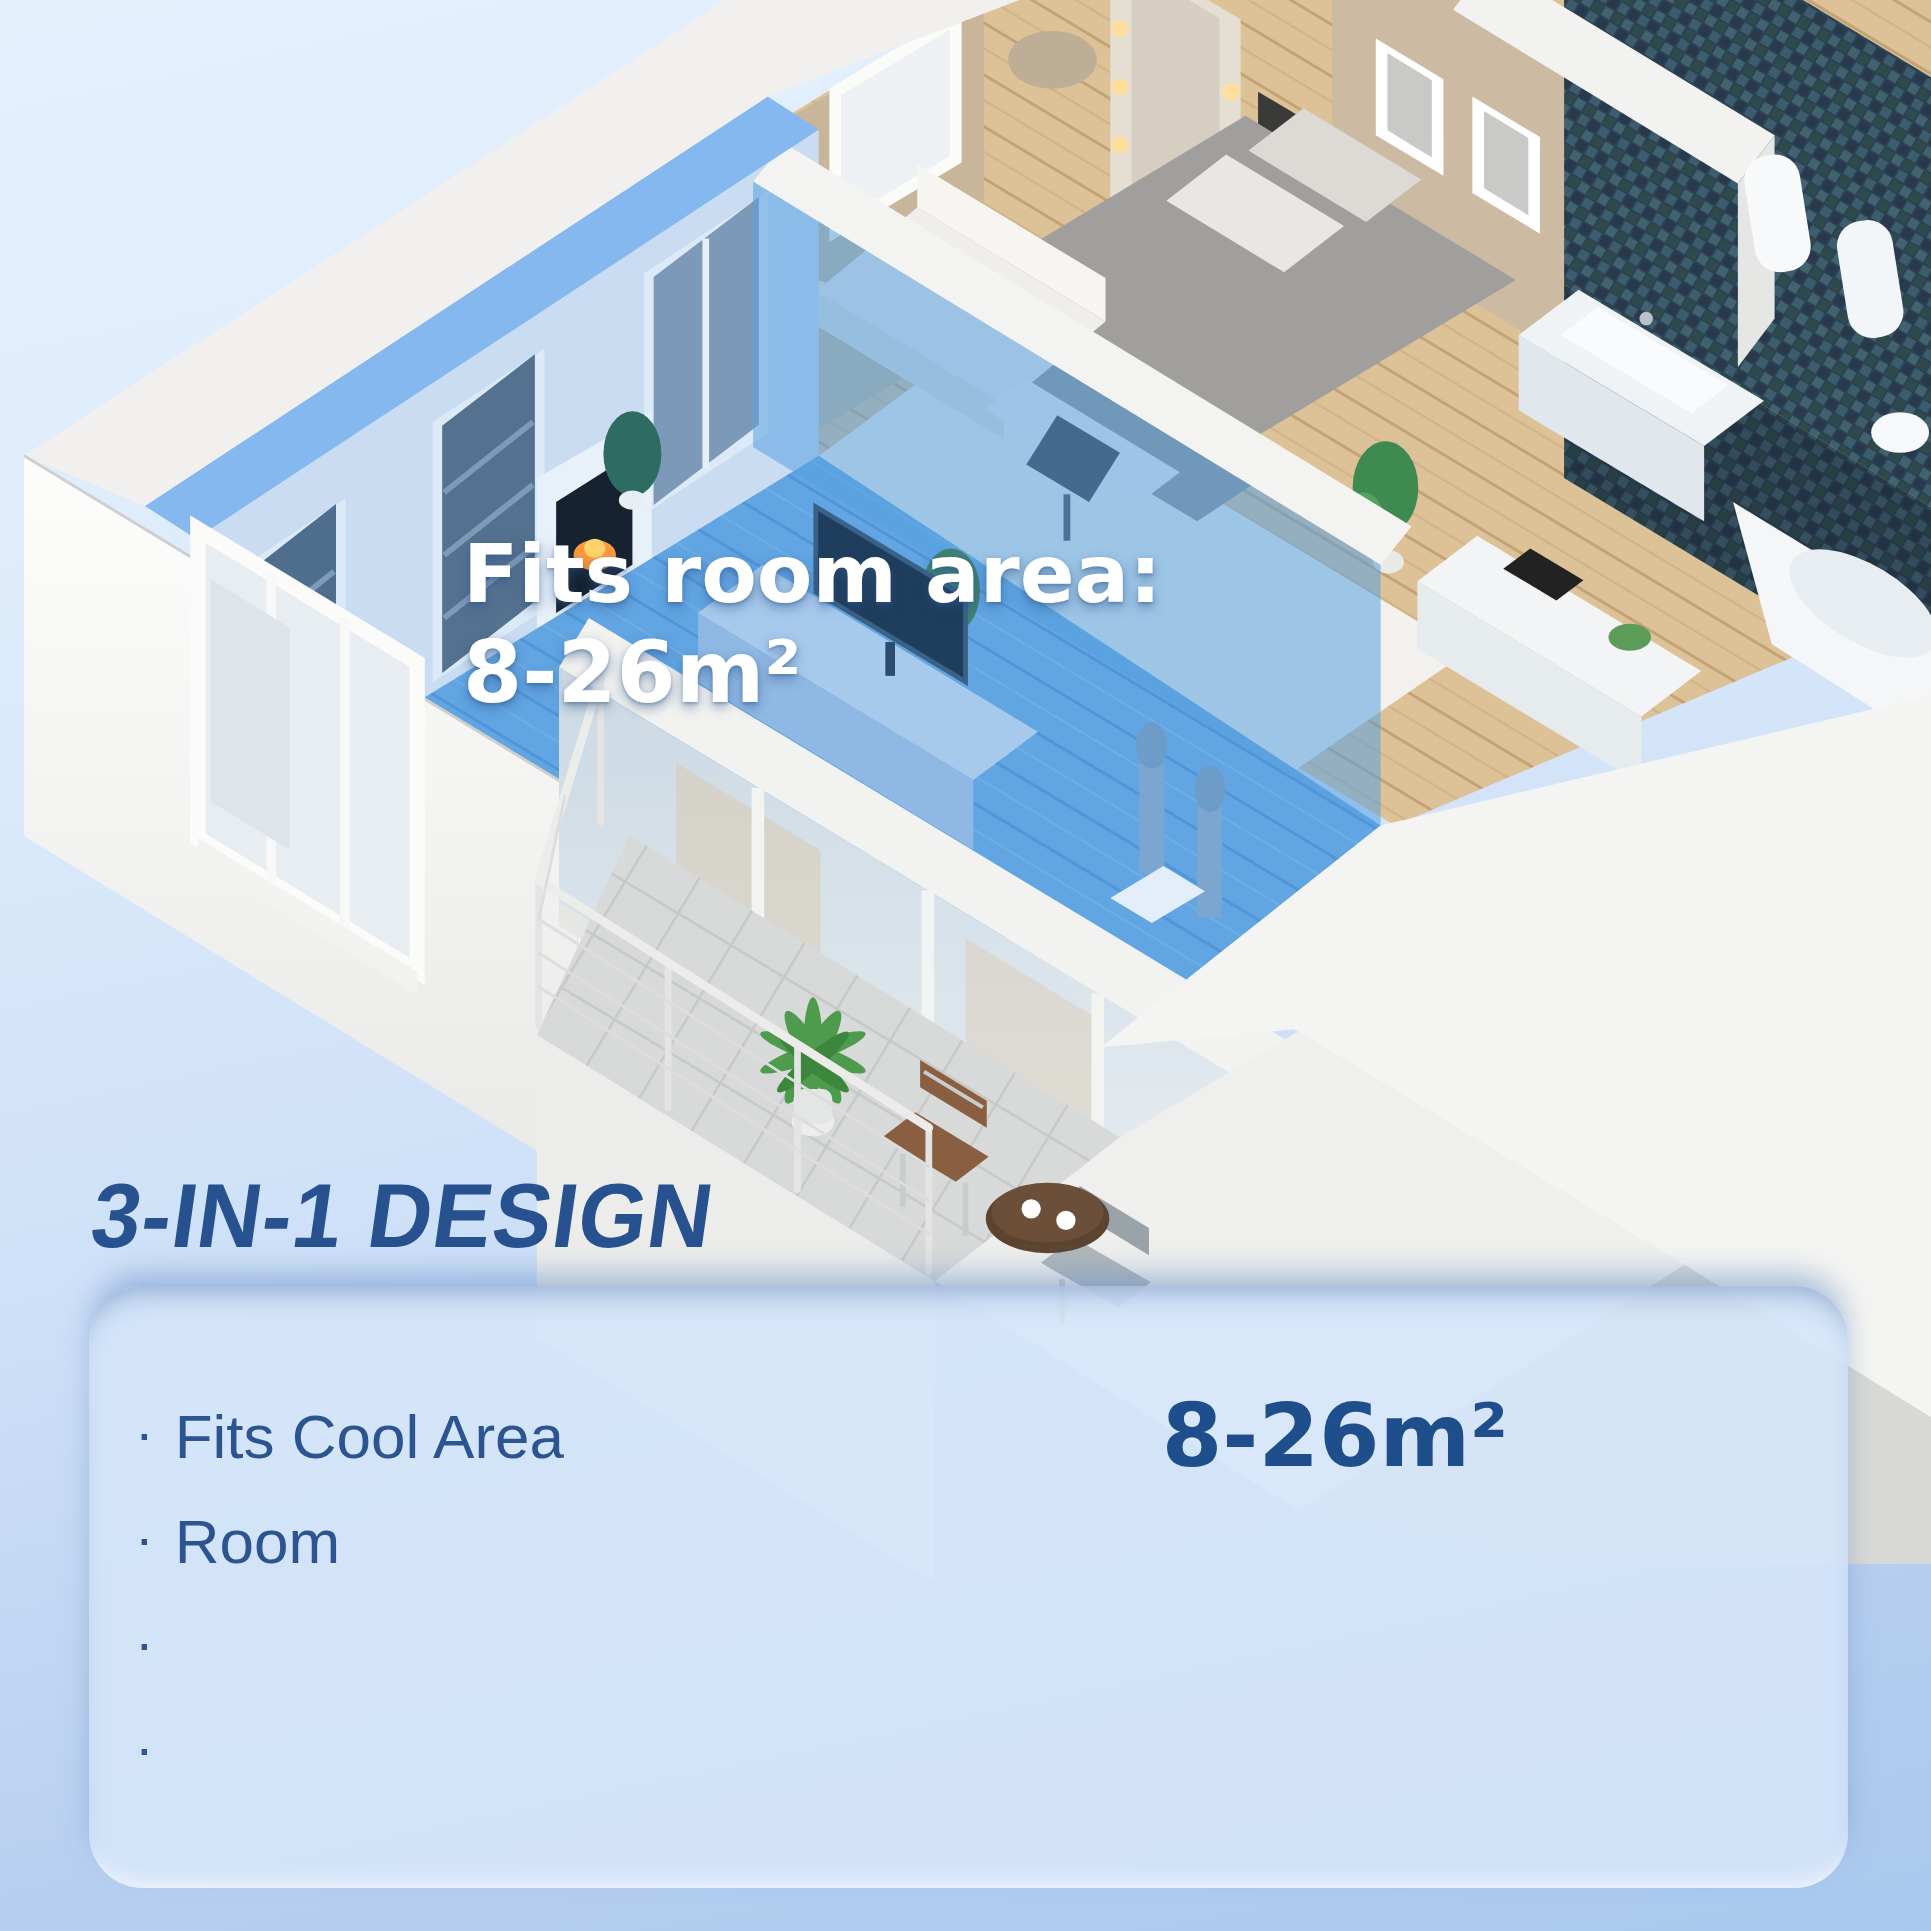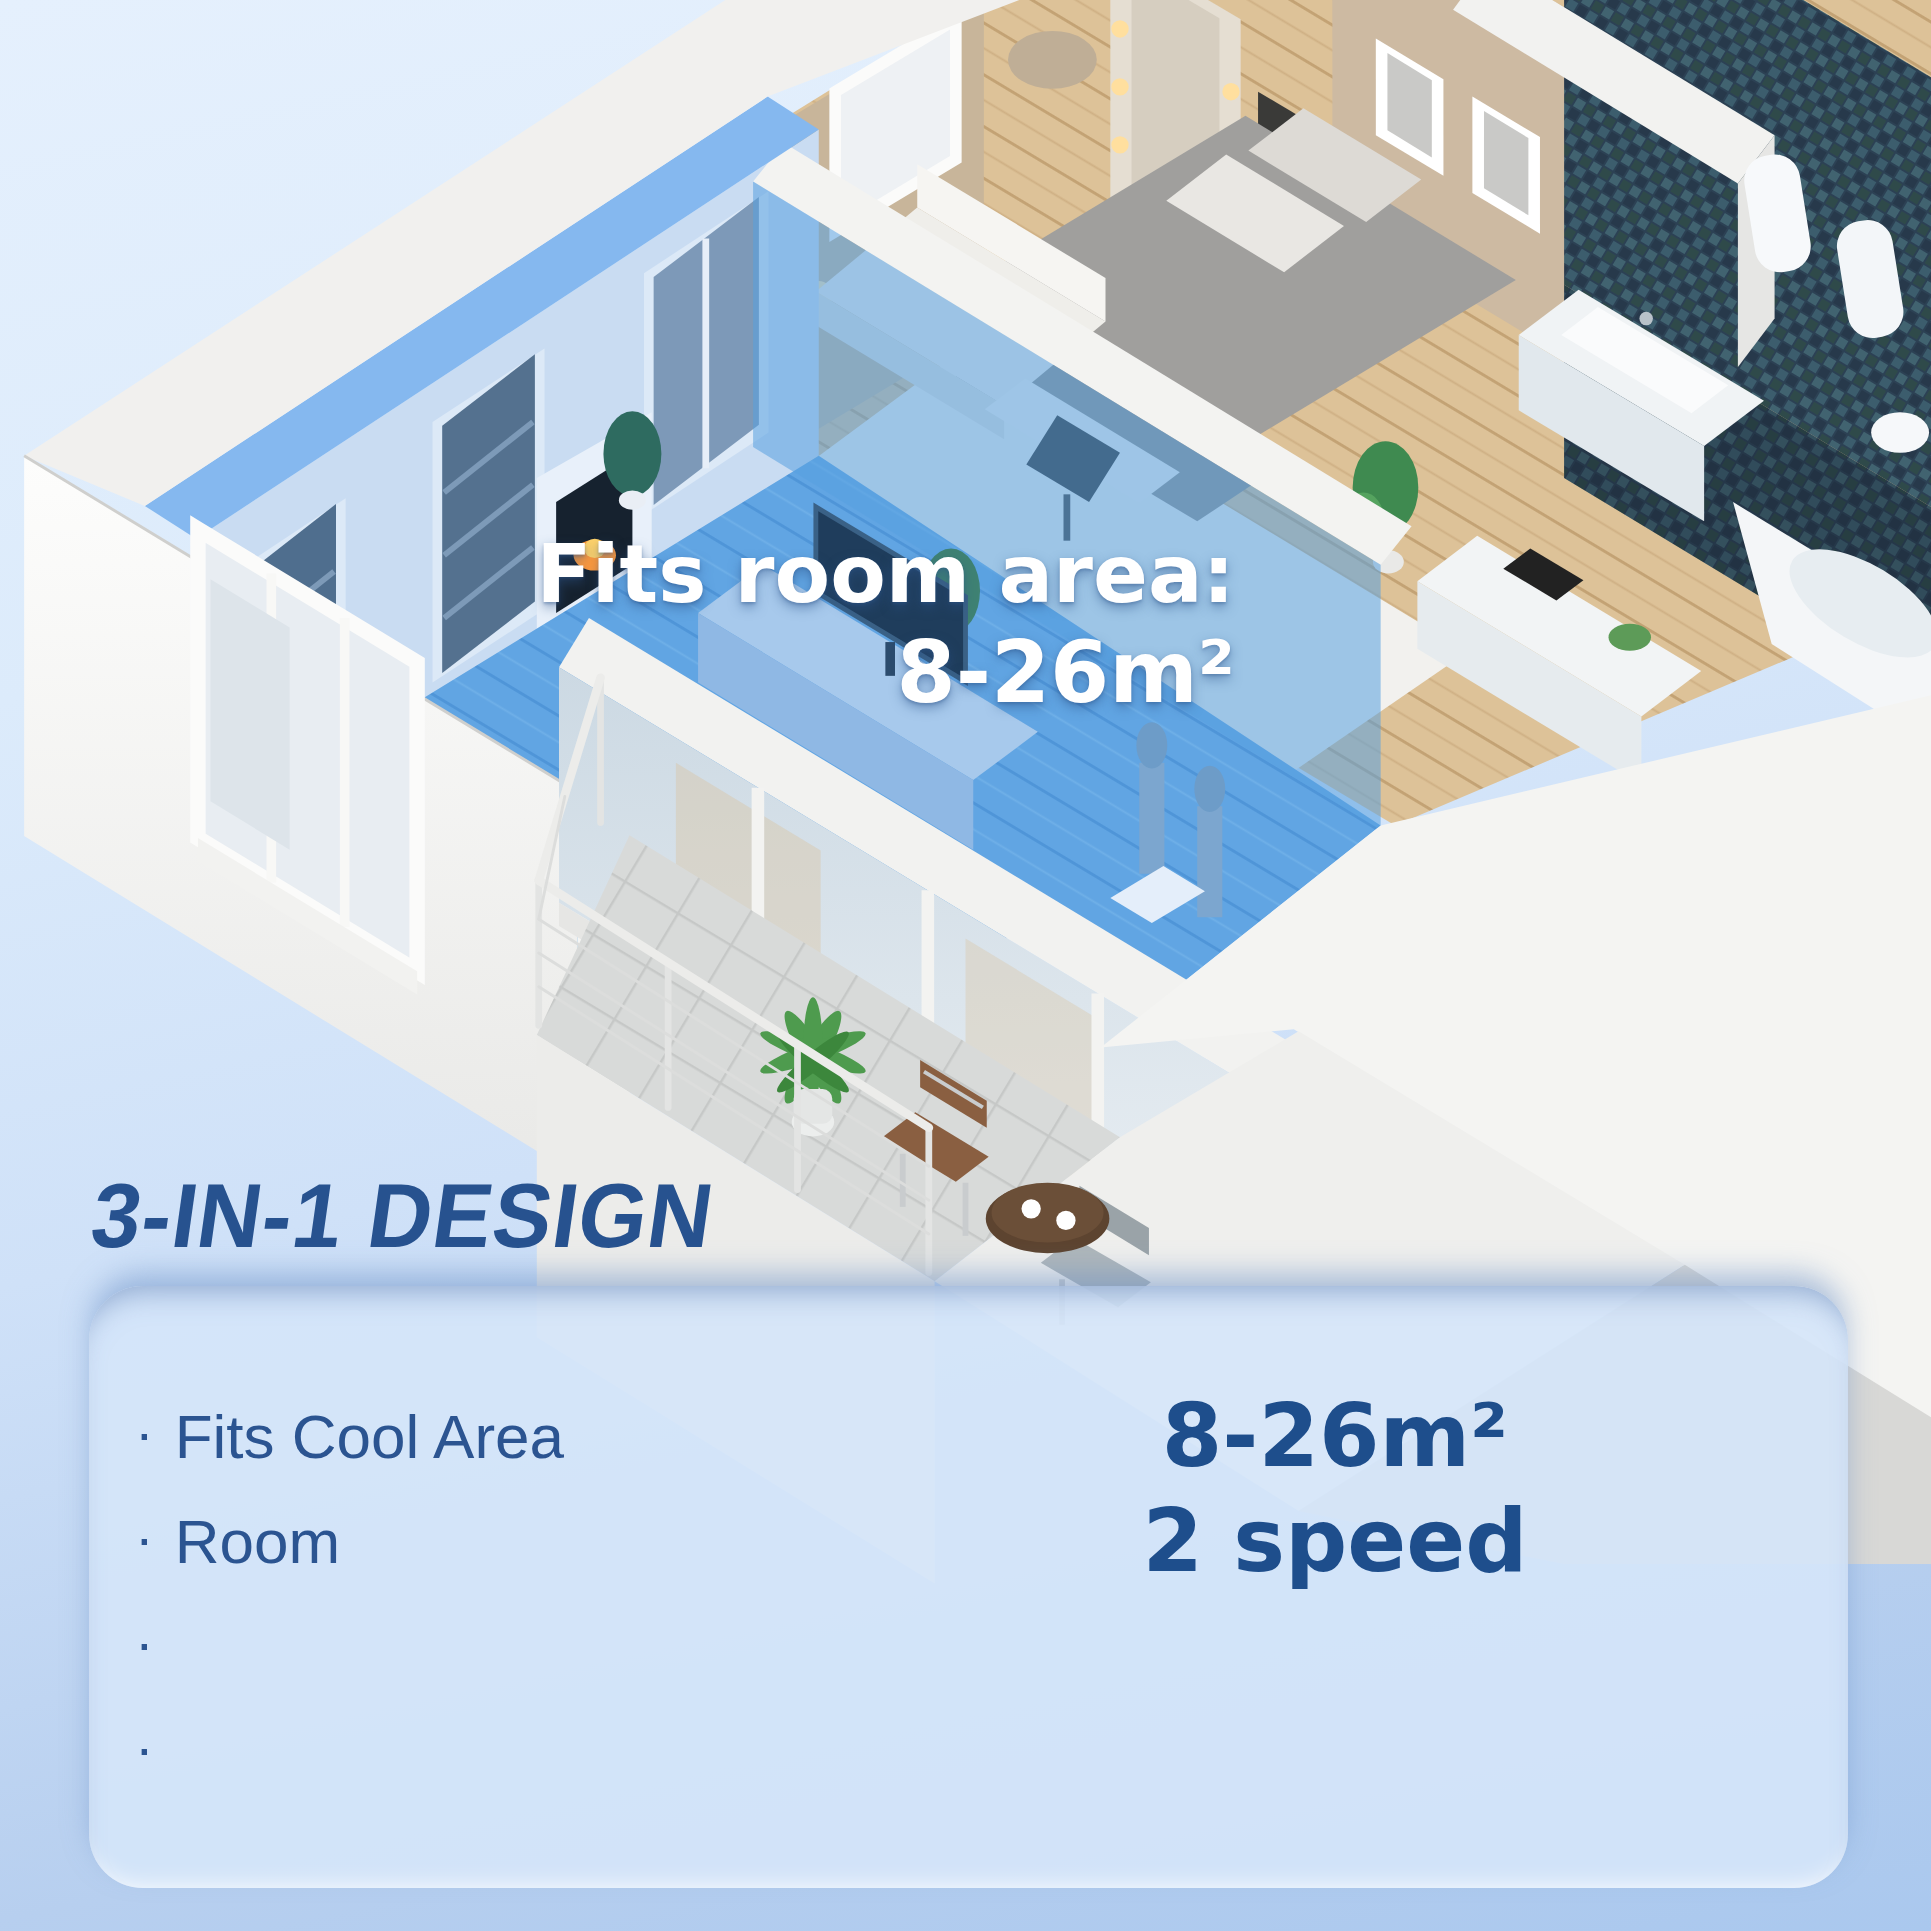--- a/index.html
+++ b/index.html
@@ -1,21 +1,21 @@
 <!DOCTYPE html>
 <html><head>
 <meta charset="utf-8">
 <style>
   html,body{margin:0;padding:0;width:1931px;height:1931px;overflow:hidden;
     font-family:"Liberation Sans",sans-serif;}
   .canvas{position:absolute;left:0;top:0;width:1931px;height:1931px;overflow:hidden;
     background:linear-gradient(168deg,#e5f0fd 0%,#dcebfb 30%,#cfe1f8 55%,#b7cfef 82%,#aac8ee 100%);}
   svg.scene{position:absolute;left:0;top:0;}
   
-  .overlay-text{position:absolute;left:463px;top:526px;width:772px;text-align:right;
+  .overlay-text{position:absolute;left:463px;top:526px;width:772px;text-align:left;
     color:#ffffff;font-family:"DejaVu Sans","Liberation Sans",sans-serif;font-weight:bold;
     text-shadow:0 4.8px 11.6px rgba(45,85,140,.5),0 1.9px 2.9px rgba(45,85,140,.35);}
   .overlay-line1{font-size:81px;line-height:97px;}
   .overlay-line2{font-size:85px;line-height:100px;}
   
   .design-heading{position:absolute;left:85px;top:1164px;margin:0;
     font-size:91px;font-weight:bold;color:#27528f;letter-spacing:1px;
     transform:skewX(-8deg) scaleX(.97);transform-origin:left bottom;white-space:nowrap;}
   .spec-panel{position:absolute;left:89px;top:1286px;width:1759px;height:602px;
     border-radius:54px;background:rgba(213,229,250,0.90);
@@ -350,18 +350,17 @@
       </div>
       <div class="feature-row">
         <span class="bullet">·</span>
       </div>
       <div class="feature-row">
         <span class="bullet">·</span>
       </div>
     </div>
     <div class="values">
       <div class="value-row">8-26m²</div>
-      <div class="value-row">2 speed</div>
     </div>
   </div>
 
 </div>
 
 
 </body></html>

